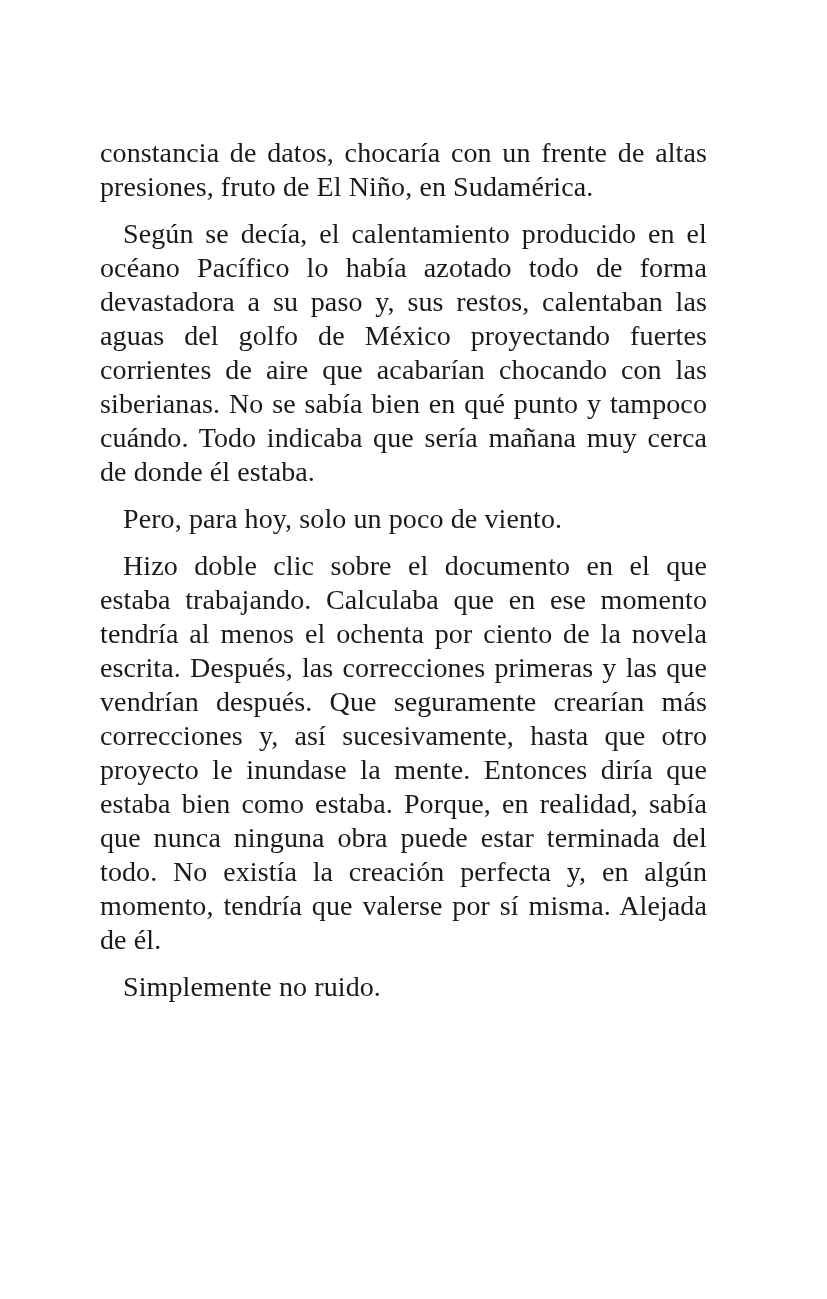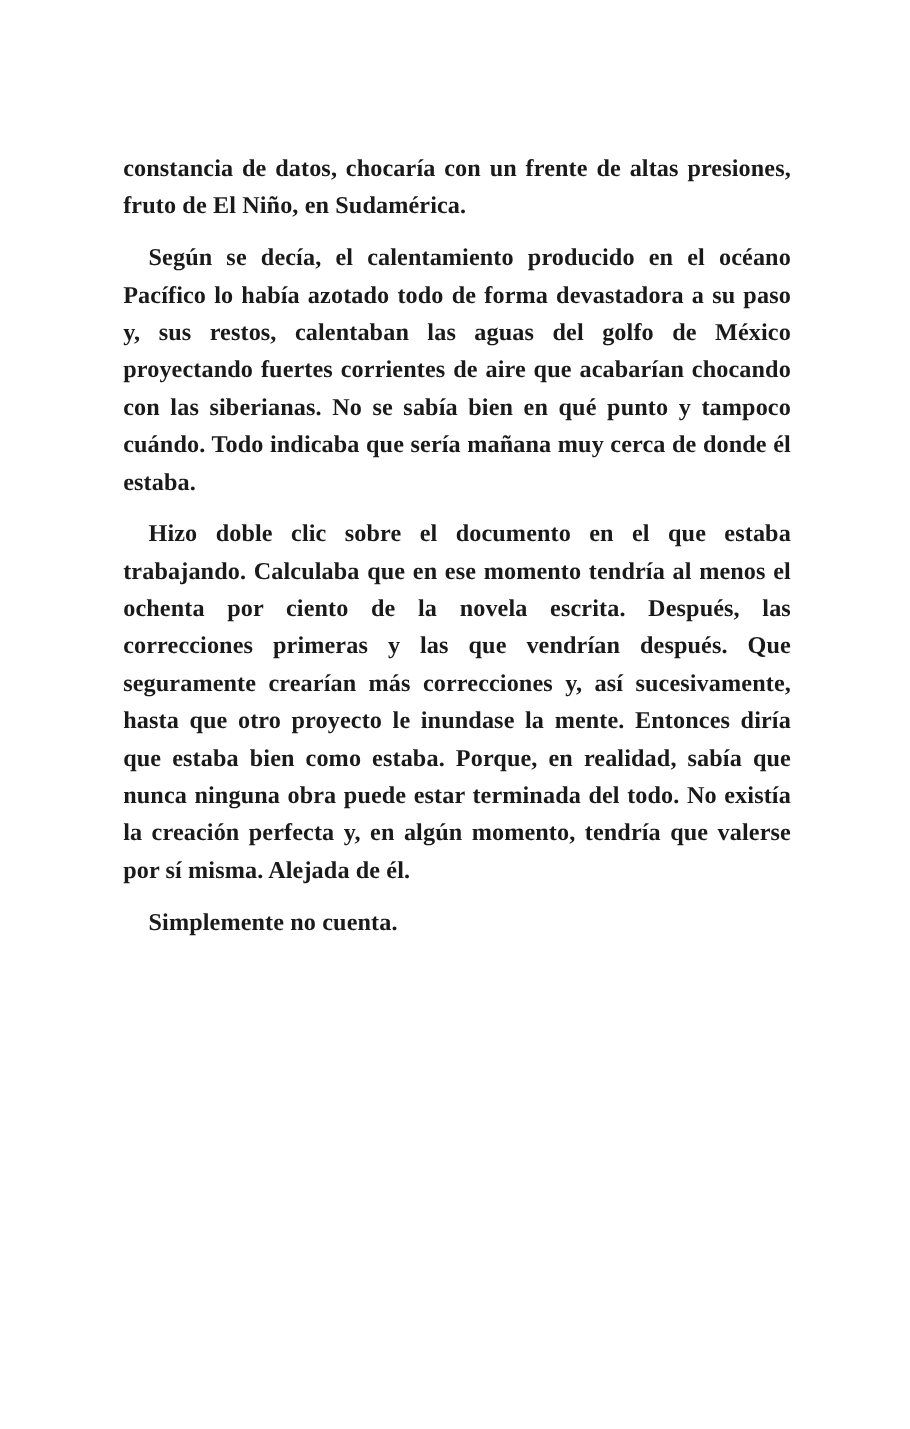--- a/index.html
+++ b/index.html
@@ -12,41 +12,41 @@
     background: #ffffff;
     overflow: hidden;
     position: relative;
   }
   .book-page {
     position: absolute;
     inset: 0;
   }
   .text-block {
     position: absolute;
-    left: 112px;
+    left: 100px;
     top: 136px;
     width: 607px;
     font-family: "Liberation Serif", "DejaVu Serif", serif;
-    font-size: 22px;
+    font-size: 28px;
     line-height: 34px;
     text-align: justify;
     letter-spacing: 0.1px;
-    font-weight: bold;
   }
   .para {
     margin: 0 0 13px 0;
     text-indent: 0;
   }
   .para.indent {
     text-indent: 23px;
   }
 </style>
 </head>
 <body style="background: rgb(255, 255, 255);">
 
 <main class="book-page">
   <section class="text-block" style="color: rgb(26, 26, 26);">
       <p class="para">constancia de datos, chocaría con un frente de altas presiones, fruto de El Niño, en Sudamérica.</p>
       <p class="para indent">Según se decía, el calentamiento producido en el océano Pacífico lo había azotado todo de forma devastadora a su paso y, sus restos, calentaban las aguas del golfo de México proyectando fuertes corrientes de aire que acabarían chocando con las siberianas. No se sabía bien en qué punto y tampoco cuándo. Todo indicaba que sería mañana muy cerca de donde él estaba.</p>
+      <p class="para indent">Pero, para hoy, solo un poco de viento.</p>
       <p class="para indent">Hizo doble clic sobre el documento en el que estaba trabajando. Calculaba que en ese momento tendría al menos el ochenta por ciento de la novela escrita. Después, las correcciones primeras y las que vendrían después. Que seguramente crearían más correcciones y, así sucesivamente, hasta que otro proyecto le inundase la mente. Entonces diría que estaba bien como estaba. Porque, en realidad, sabía que nunca ninguna obra puede estar terminada del todo. No existía la creación perfecta y, en algún momento, tendría que valerse por sí misma. Alejada de él.</p>
-      <p class="para indent">Simplemente no cuenta.</p>
+      <p class="para indent">Simplemente no ruido.</p>
     </section>
 </main>
 
 </body></html>

